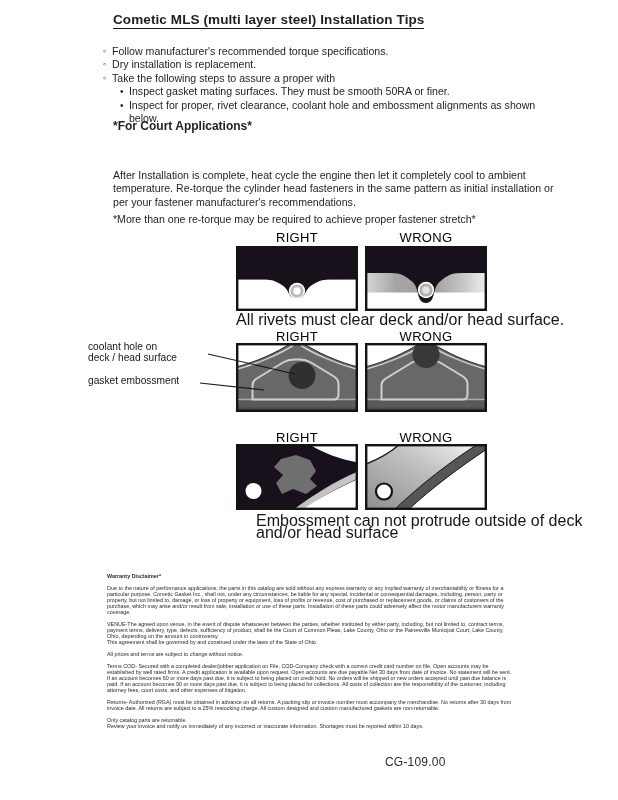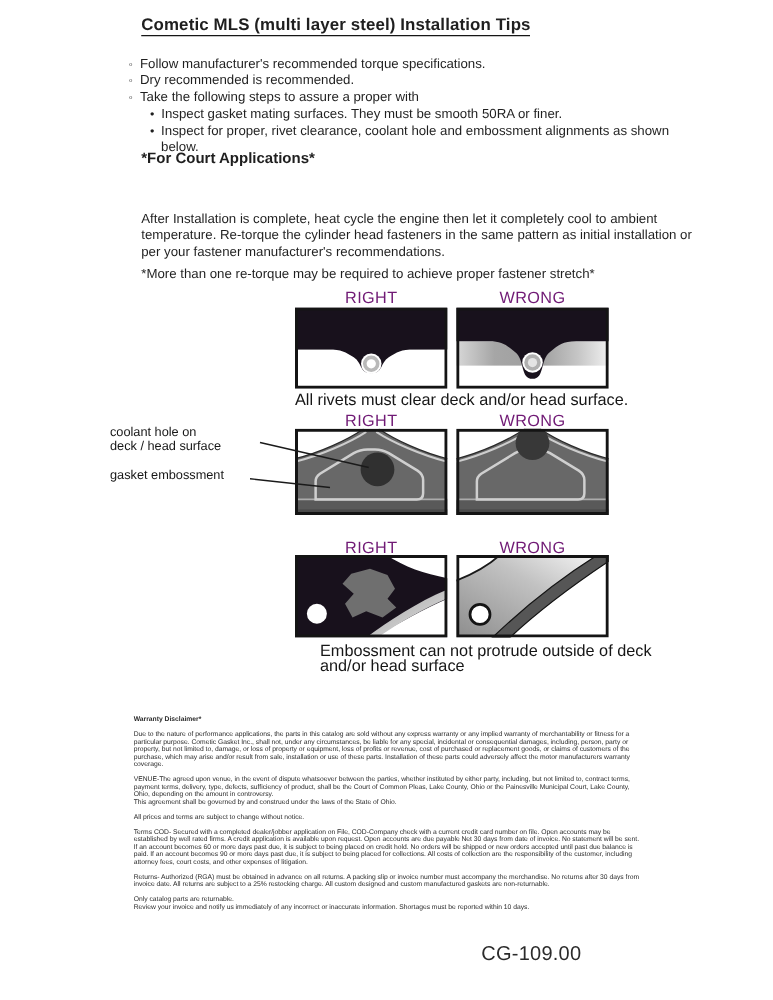--- a/index.html
+++ b/index.html
@@ -8,45 +8,45 @@
   .abs{position:absolute;}
   .title{left:113px;top:12px;font-size:13.5px;font-weight:bold;border-bottom:1.6px solid #161616;padding-bottom:1px;letter-spacing:.1px;}
   .tips{left:103px;top:45px;width:460px;font-size:10.6px;line-height:13.4px;}
   .tip-row{display:flex;}
   .tip-marker{width:9px;font-size:9px;line-height:13.4px;}
   .sub{margin-left:17px;}
   .sub .tip-marker{font-size:10px;}
   .diesel-h{left:113px;top:119px;font-size:12px;font-weight:bold;}
   .para{left:113px;width:447px;font-size:10.6px;line-height:13.4px;}
   .p1{top:136px;} .p2{top:169px;} .note{top:213px;}
-  .fig-label{width:122px;text-align:center;font-size:13px;letter-spacing:.3px;color:#701a75;}
-  .cap{font-size:13px;line-height:11.5px;color:#161616;}
+  .fig-label{width:122px;text-align:center;font-size:13px;letter-spacing:.3px;color:#000000;}
+  .cap{font-size:16px;line-height:11.5px;color:#161616;}
   .pre{white-space:pre-line;}
   .ann{font-size:10.2px;line-height:11px;color:#161616;}
   .legal{left:107px;top:573px;width:407px;font-size:5.4px;line-height:6.05px;color:#2a2a2a;}
   .legal p{margin:0 0 5.8px 0;}
   .legal .lh{font-weight:bold;margin-bottom:6.2px;}
-  .docnum{left:385px;top:755px;font-size:16px;color:#2b2b2b;letter-spacing:.2px;}
+  .docnum{left:385px;top:755px;font-size:12px;color:#2b2b2b;letter-spacing:.2px;}
   svg{display:block;}
 </style>
 </head>
 <body>
 
 <div class="page">
 
   <div class="abs title">Cometic MLS (multi layer steel) Installation Tips</div>
 
   <div class="abs tips">
     <div class="tip-row">
       <span class="tip-marker">◦</span>
       <span>Follow manufacturer's recommended torque specifications.</span>
     </div>
     <div class="tip-row">
       <span class="tip-marker">◦</span>
-      <span>Dry recommended is recommended.</span>
+      <span>Dry installation is replacement.</span>
     </div>
     <div class="tip-row">
       <span class="tip-marker">◦</span>
       <span>Take the following steps to assure a proper with</span>
     </div>
     <div class="tip-row sub">
       <span class="tip-marker">•</span>
       <span>Inspect gasket mating surfaces.  They must be smooth 50RA or finer.</span>
     </div>
     <div class="tip-row sub">

